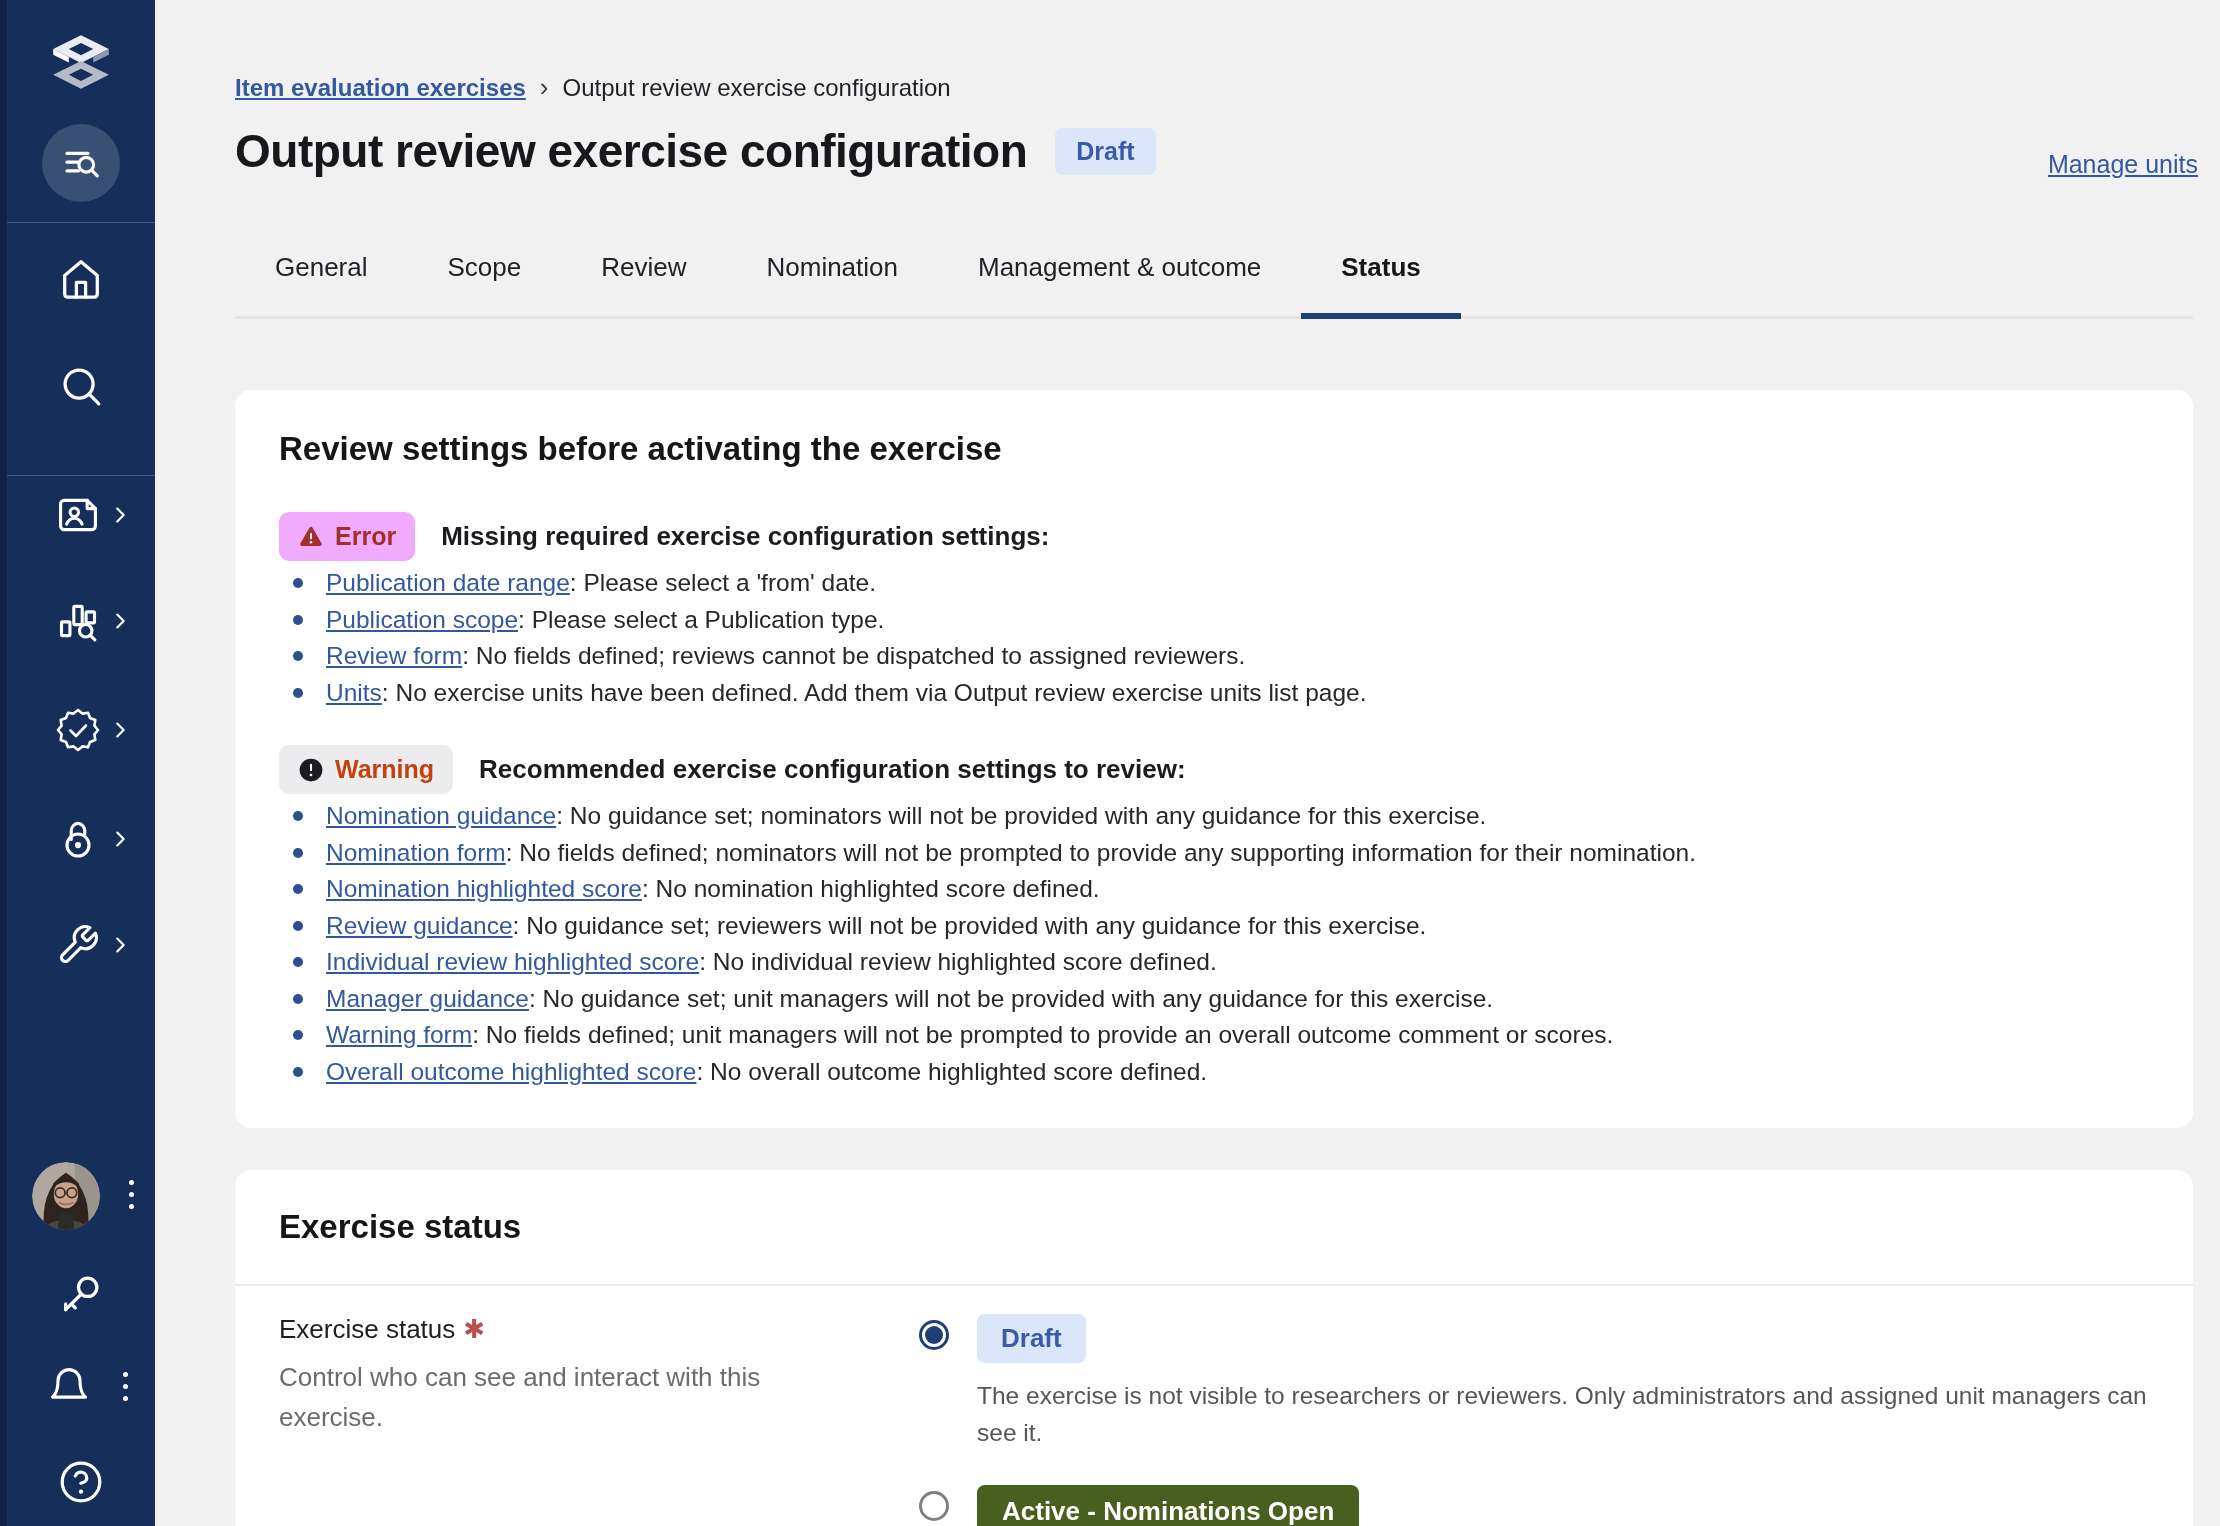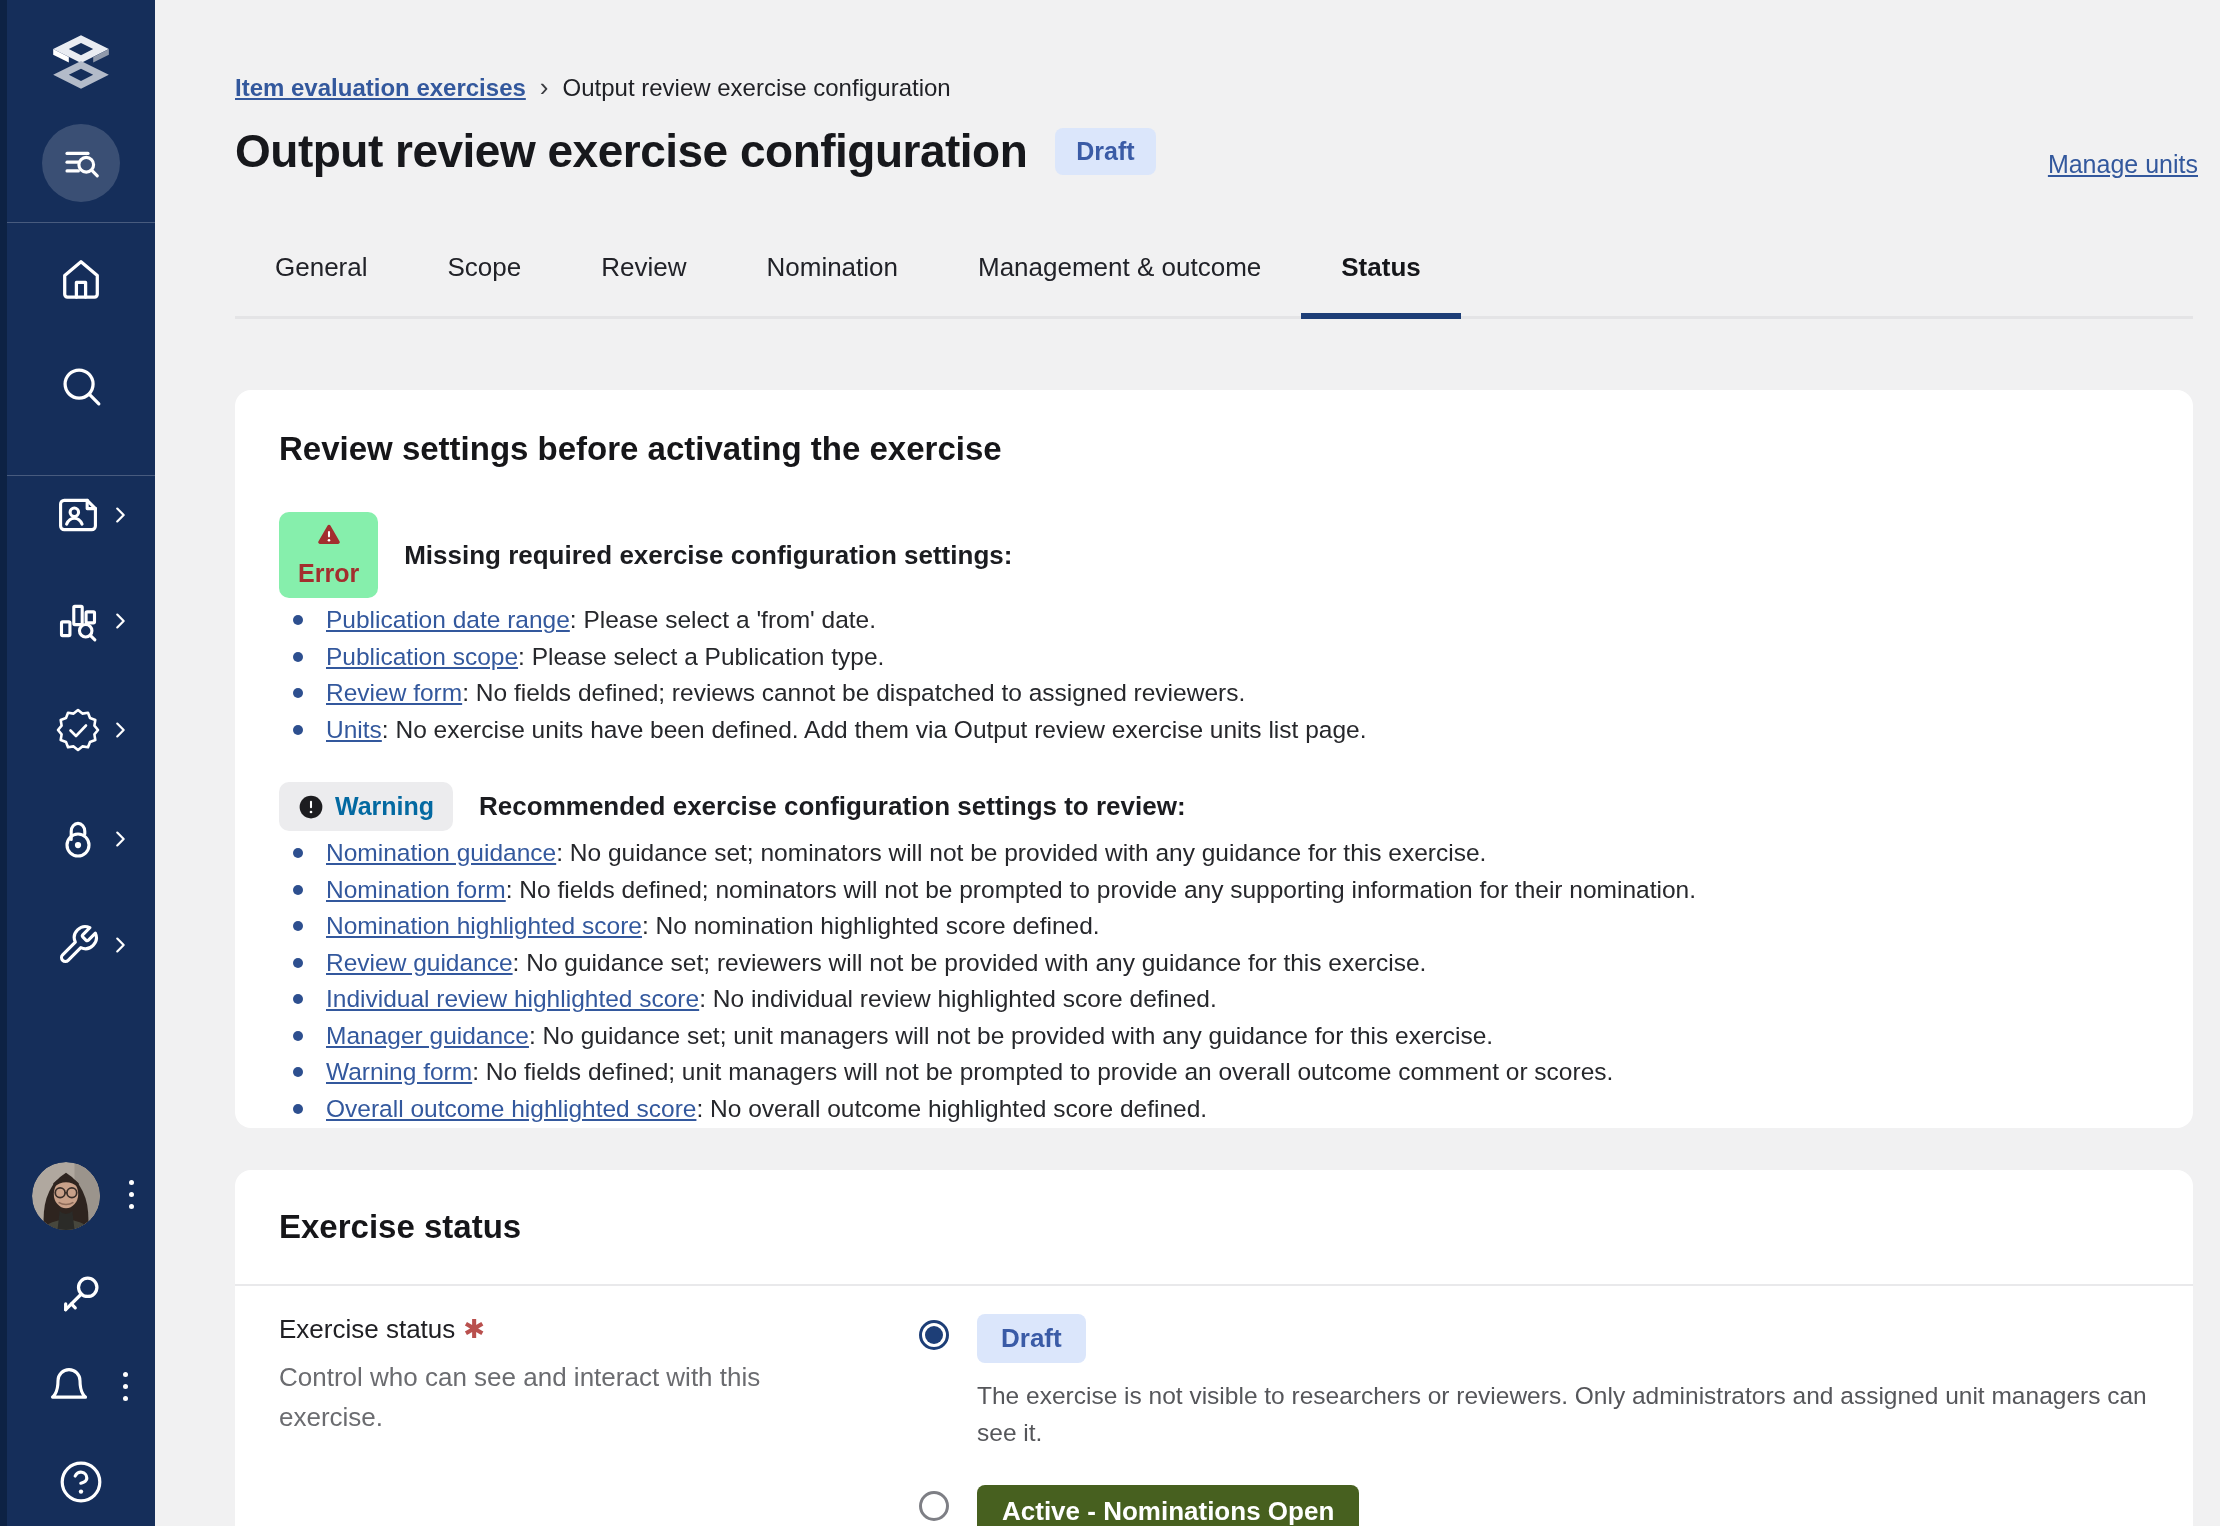--- a/index.html
+++ b/index.html
@@ -46,22 +46,22 @@
   .card { position:absolute; left:235px; width:1958px; background:#fff; border-radius:16px; }
   .card-review { top:390px; height:738px; padding:40px 44px; }
   .card-status { top:1170px; height:620px; padding:38px 0 0; }
 
   h2.card-h { margin:0; font-size:33px; font-weight:700; color:#161619; }
   .card-status h2.card-h { padding:0 44px; }
 
   .alert-row { display:flex; align-items:center; margin-top:44px; }
   .alert-row.warn { margin-top:34px; }
   .alert-badge { display:inline-flex; align-items:center; gap:11px; padding:10px 19px; border-radius:10px; font-size:25px; font-weight:600; }
-  .alert-badge.err { background:#86efac; color:#a32e2e;flex-direction:column; }
-  .alert-badge.warn { background:#ececee; color:#0369a1; }
+  .alert-badge.err { background:#f0abfc; color:#a32e2e; }
+  .alert-badge.warn { background:#ececee; color:#c2410c; }
   .alert-heading { font-size:26px; font-weight:700; color:#1b1c20; margin-left:26px; }
 
   ul.issues { list-style:none; margin:4px 0 0; padding:0 0 0 14px; }
   ul.issues li { position:relative; padding-left:33px; font-size:24.5px; line-height:36.5px; color:#26272b; }
   ul.issues li::before { content:""; position:absolute; left:0; top:13px; width:10px; height:10px; border-radius:50%; background:#2d4f8f; }
   ul.issues a { color:#33589d; text-decoration:underline; cursor:pointer; }
 
   .divider { margin:38px 0 0; border:none; border-top:2px solid #e9e9eb; }
 
   .field-row { display:flex; padding:28px 44px 0; }

